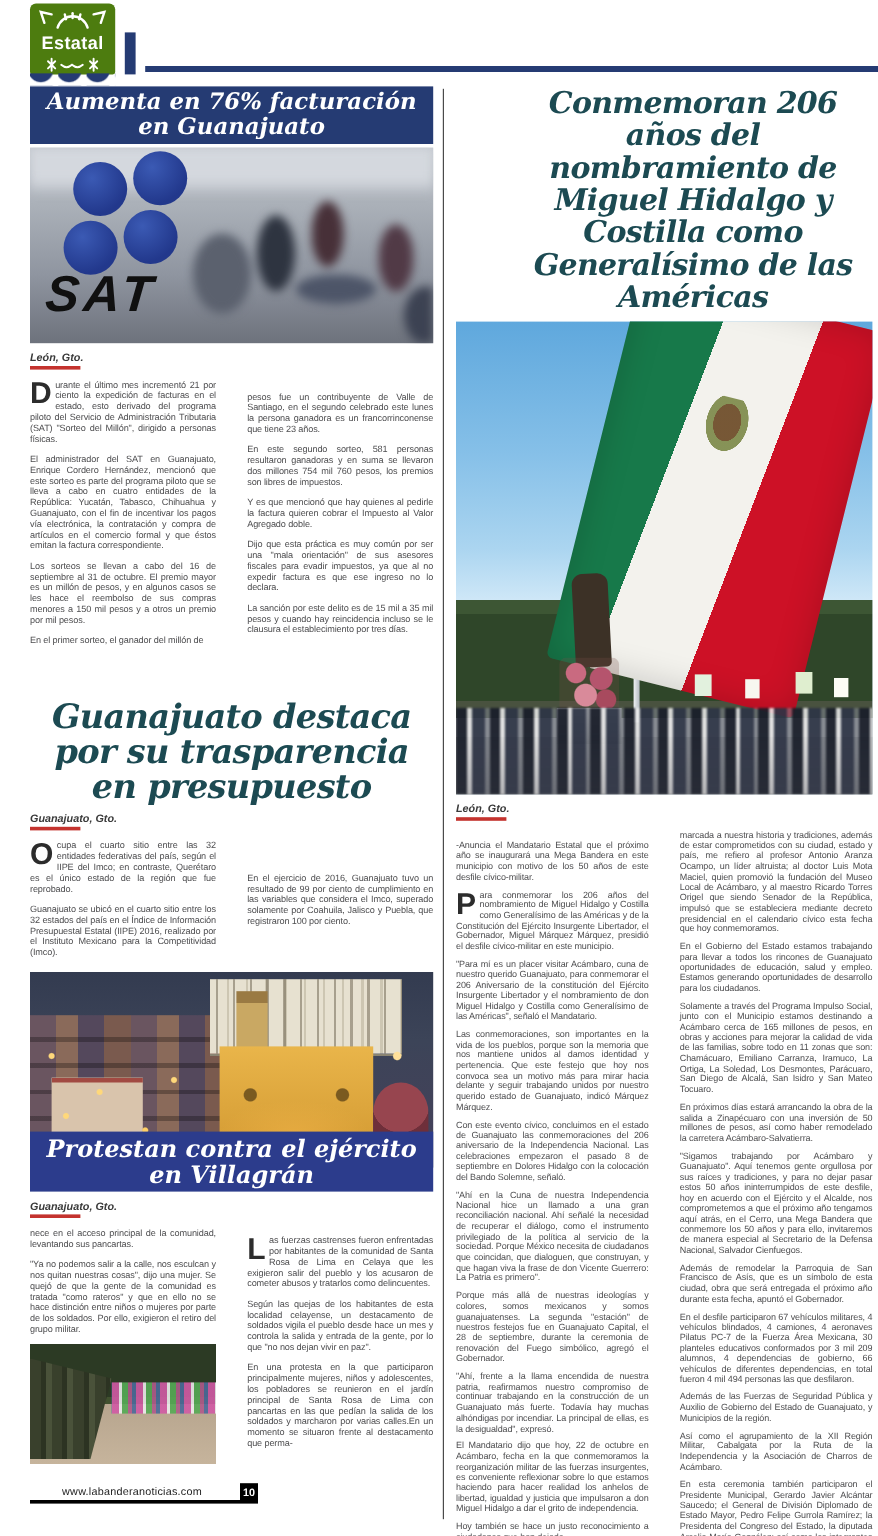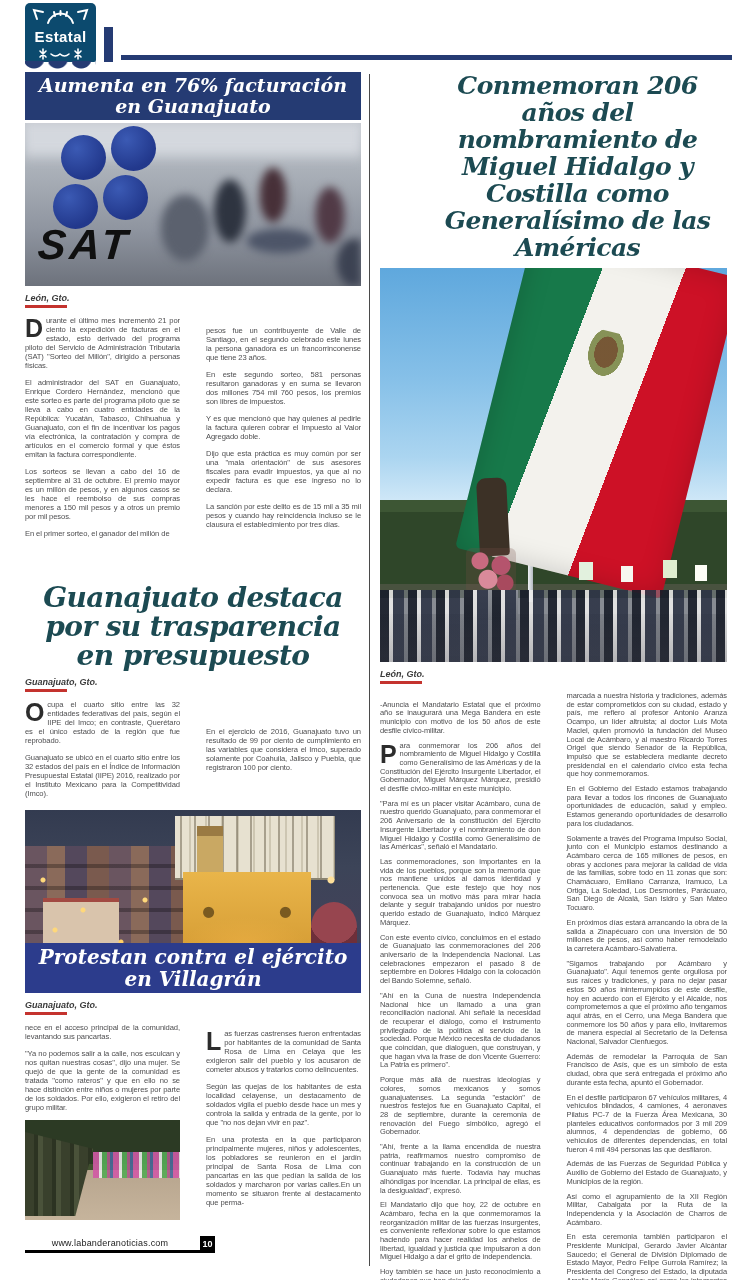--- a/index.html
+++ b/index.html
@@ -1,19 +1,19 @@
 <!DOCTYPE html>
 <html lang="es"><head>
 <meta charset="utf-8">
 <style>
   html,body{margin:0;padding:0;background:#e9e9e9;}
   .page{position:relative;width:732px;height:1280px;background:#ffffff;overflow:hidden;
         font-family:"Liberation Sans",sans-serif;margin:0 auto;}
   
-  .logo{position:absolute;left:25px;top:3px;width:71px;height:59px;background:#0c4a6e;
+  .logo{position:absolute;left:25px;top:3px;width:71px;height:59px;background:#4d7c0f;
         border-radius:5px 5px 2px 2px;}
   .logo::after{content:"";position:absolute;left:0;top:58px;width:100%;height:10px;
         background:radial-gradient(circle at 9px -3px,#253b73 10px,transparent 11px);
         background-size:23.6px 10px;background-repeat:repeat-x;}
   .logo-deco{position:absolute;left:0;top:0;width:71px;height:59px;}
   .logo-text{position:absolute;left:0;top:25px;width:100%;text-align:center;color:#fff;
         font-weight:bold;font-size:15px;letter-spacing:.4px;}
   .logo-bar{position:absolute;left:104px;top:27px;width:9px;height:35px;background:#253b73;}
   .header-rule{position:absolute;left:121px;top:55px;width:611px;height:5px;background:#253b73;}
   .divider-v{position:absolute;left:369px;top:74px;width:1px;height:1192px;background:#4a4a4a;}

